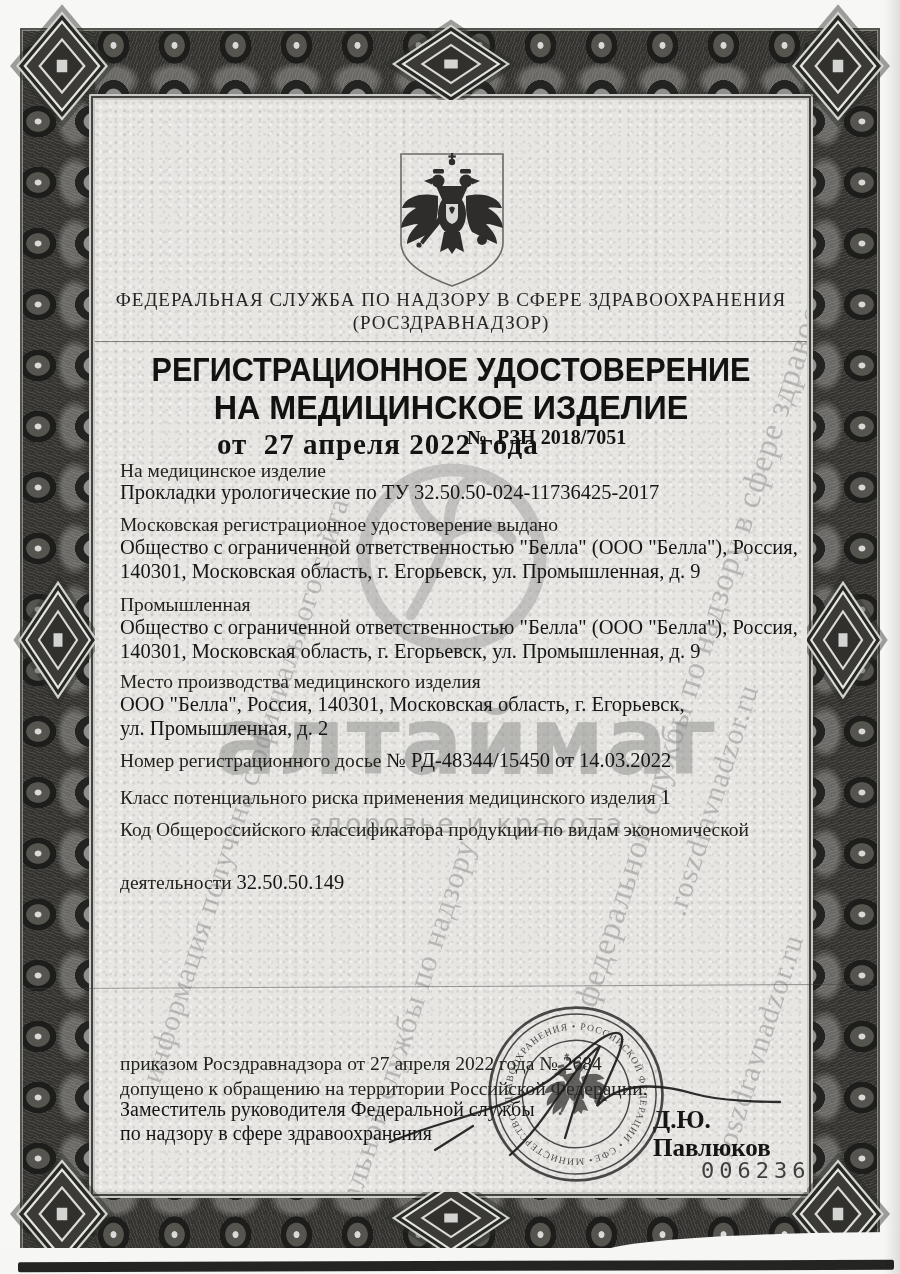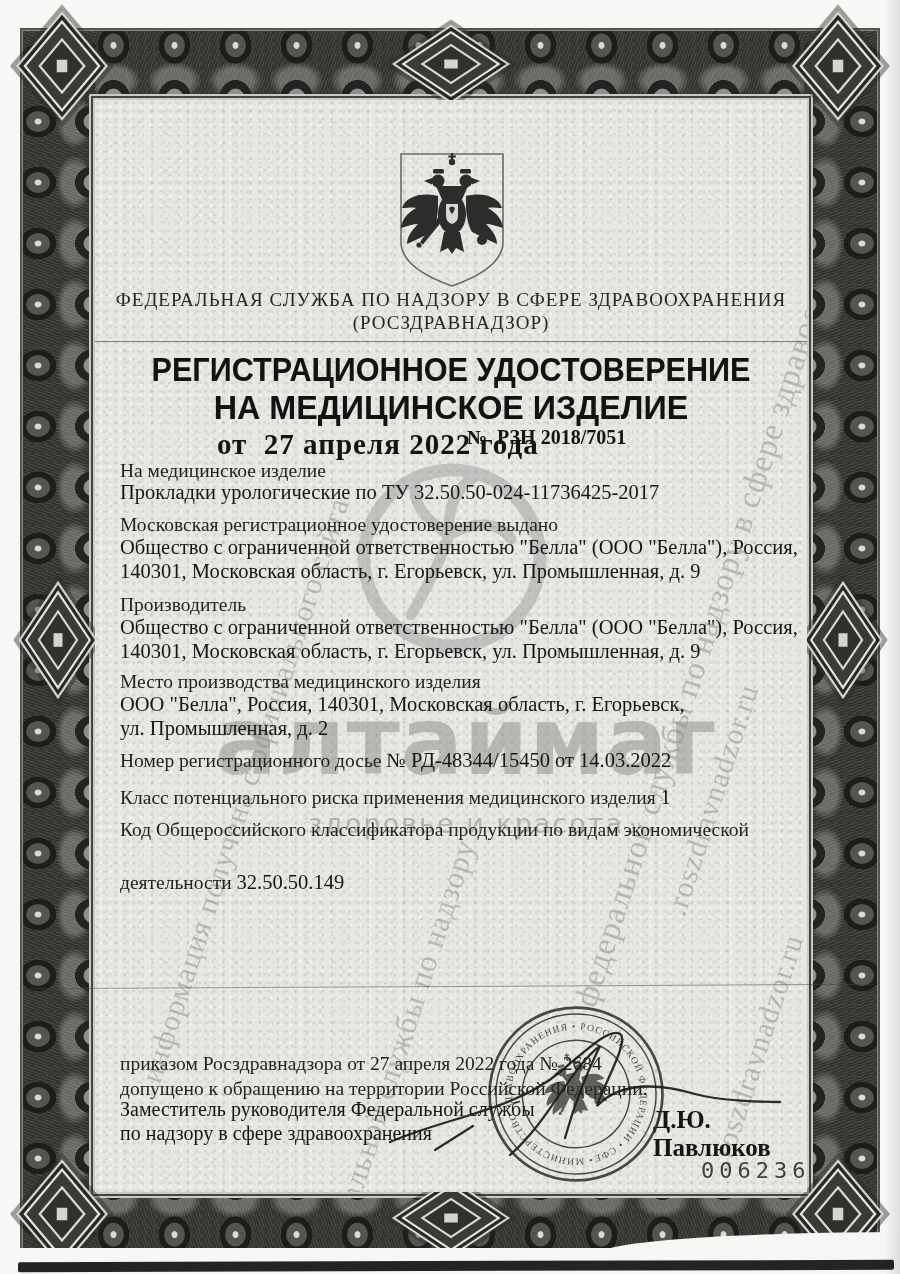--- a/index.html
+++ b/index.html
@@ -162,21 +162,21 @@
     <div class="num">№  РЗН 2018/7051</div>
     <div class="date">от  27 апреля 2022 года</div>
 
     <div class="line lbl" style="top:360px">На медицинское изделие</div>
     <div class="line val" style="top:381px">Прокладки урологические по ТУ 32.50.50-024-11736425-2017</div>
 
     <div class="line lbl" style="top:414px">Московская регистрационное удостоверение выдано</div>
     <div class="line val" style="top:436px">Общество с ограниченной ответственностью "Белла" (ООО "Белла"), Россия,</div>
     <div class="line val" style="top:460px">140301, Московская область, г. Егорьевск, ул. Промышленная, д. 9</div>
 
-    <div class="line lbl" style="top:494px">Производитель</div>
+    <div class="line lbl" style="top:494px">Промышленная</div>
     <div class="line val" style="top:516px">Общество с ограниченной ответственностью "Белла" (ООО "Белла"), Россия,</div>
     <div class="line val" style="top:540px">140301, Московская область, г. Егорьевск, ул. Промышленная, д. 9</div>
 
     <div class="line lbl" style="top:571px">Место производства медицинского изделия</div>
     <div class="line val" style="top:593px">ООО "Белла", Россия, 140301, Московская область, г. Егорьевск,</div>
     <div class="line val" style="top:617px">ул. Промышленная, д. 2</div>
 
     <div class="line lbl" style="top:649px"><span>Номер регистрационного досье </span><span class="val">№ РД-48344/15450 от 14.03.2022</span></div>
 
     <div class="line lbl" style="top:686px"><span>Класс потенциального риска применения медицинского изделия </span><span class="val">1</span></div>

